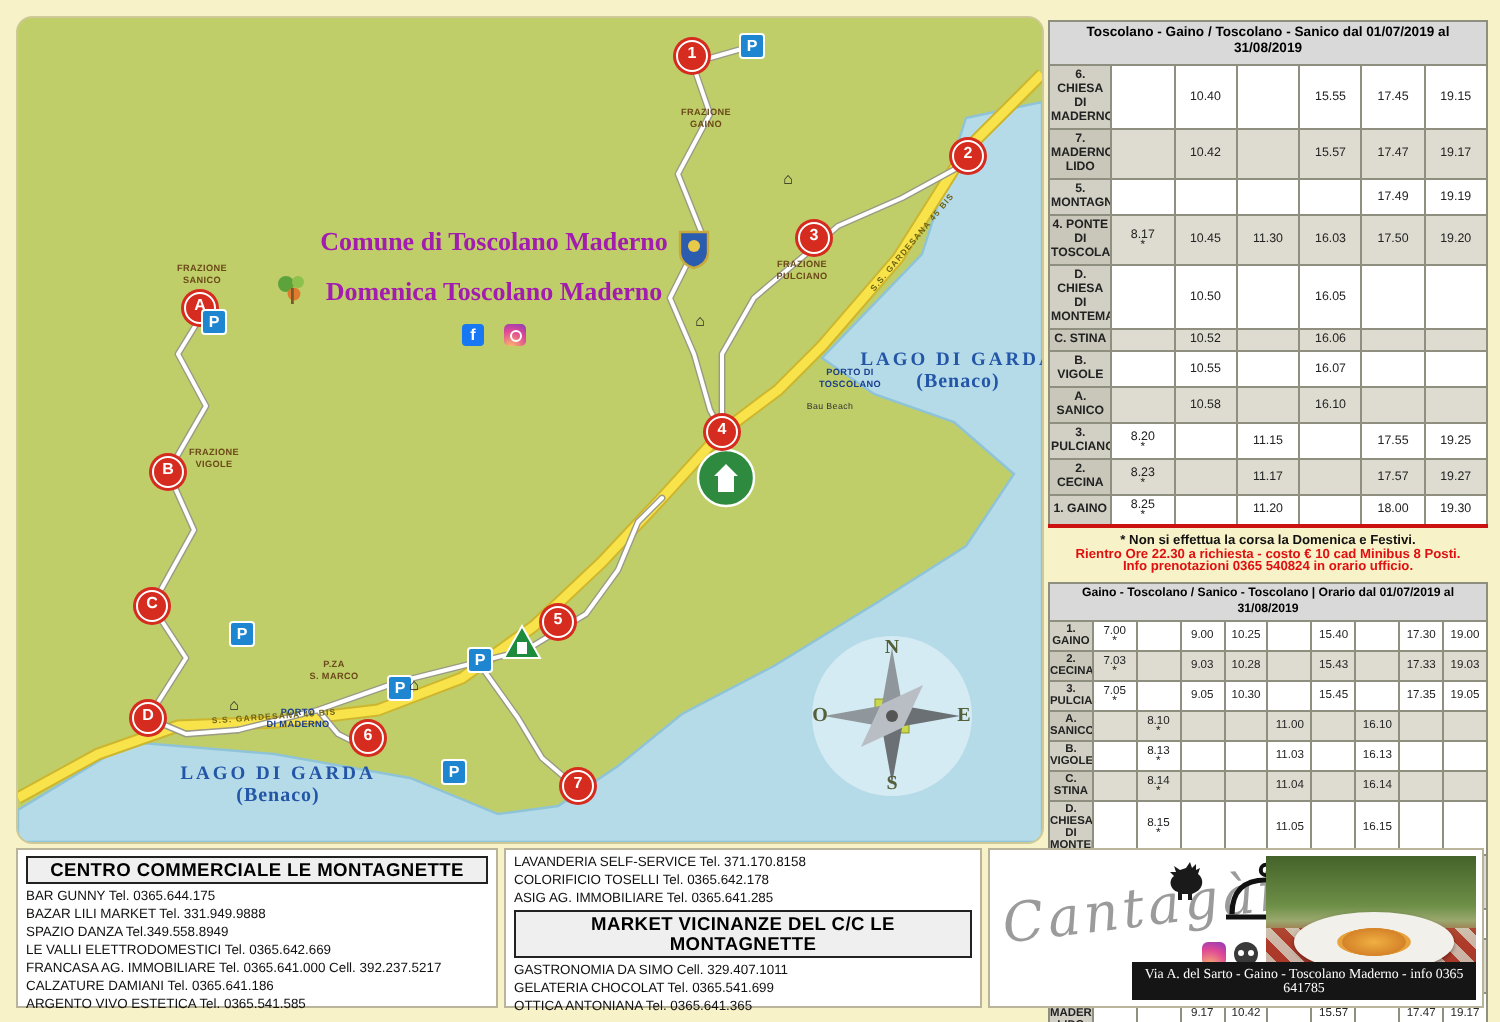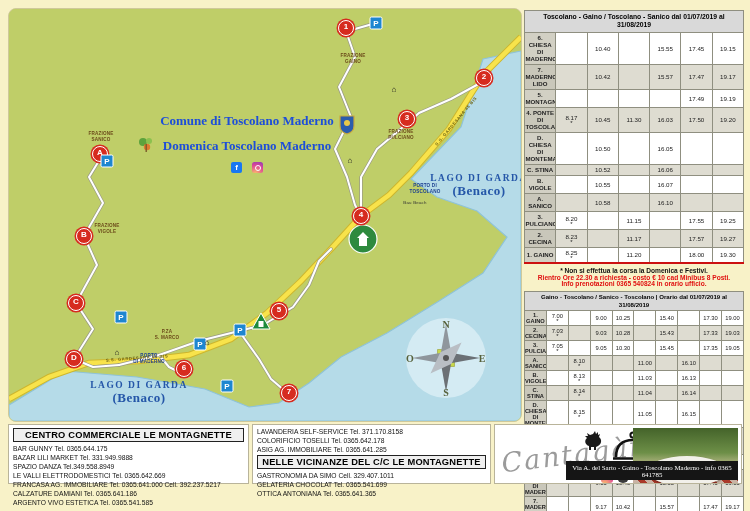--- a/index.html
+++ b/index.html
@@ -16,26 +16,26 @@
       border:1.5px solid #fff;box-shadow:0 0 0 1.5px #d62b1f;}
   .mk-p{width:11px;height:11px;background:#1e86d0;color:#fff;border:1px solid #fff;
       border-radius:2px;font-size:8px;font-weight:bold;line-height:11px;text-align:center;}
   .map-label{font-size:4.6px;font-weight:bold;color:#6b4a1a;text-align:center;
       white-space:pre-line;letter-spacing:.2px;line-height:1.25;}
   .map-label.port{color:#1b3f8f;}
   .map-label.beach{color:#333;font-weight:normal;font-size:4.4px;}
   .lake-label{text-align:center;color:#2456a8;font-family:"Liberation Serif",serif;
       font-weight:bold;white-space:nowrap;}
   .lake-label .l1{font-size:9.5px;letter-spacing:1.5px;}
-  .lake-label .l2{font-size:13px;letter-spacing:.5px;}
+  .lake-label .l2{font-size:10px;letter-spacing:.5px;}
   .road-label{font-size:4.2px;color:#6e6414;font-weight:bold;white-space:nowrap;
       letter-spacing:.6px;}
   .church{font-size:8px;color:#1a1a1a;line-height:8px;}
   .title-block{position:absolute;left:118px;top:100px;width:240px;text-align:center;}
-  .title-line{font-family:"Liberation Serif",serif;font-weight:bold;color:#1d4ed8;
+  .title-line{font-family:"Liberation Serif",serif;font-weight:bold;color:#a21caf;
       font-size:13px;line-height:1.9;}
   .social-row{display:flex;gap:10px;justify-content:center;margin-top:4px;}
   .soc{width:11px;height:11px;border-radius:2.5px;color:#fff;font-size:8px;font-weight:bold;
       line-height:11px;text-align:center;}
   .soc.fb{background:#1877f2;border-radius:2px;}
   .soc.ig{background:radial-gradient(circle at 30% 110%,#fdc468,#df4996 60%,#8a3ab9);position:relative;}
   .soc.ig::after{content:"";position:absolute;left:2.5px;top:2.5px;width:4.5px;height:4.5px;
       border:1px solid #fff;border-radius:50%;}
   .coat{position:absolute;}
   .compass-letter{font-family:"Liberation Serif",serif;font-size:10px;color:#55603a;font-weight:bold;}
@@ -58,21 +58,21 @@
   #tt2 td{padding:1px 0;}
   #tt2 td.time{font-size:5.8px;}
   #tt2 td.stop{font-size:5.7px;}
   #tt2 .tt-title{font-size:6.1px;}
   .note{font-size:6.6px;font-weight:bold;text-align:center;margin-top:3px;color:#111;}
   .notice{font-size:6.6px;font-weight:bold;text-align:center;color:#e01010;line-height:1.1;}
   .notice.l2{margin-top:-1px;}
   #tt2wrap{margin-top:4px;}
 
   
-  .box{position:absolute;top:424px;height:60px;background:#fff;border:1px solid #b9b49a;
+  .box{position:absolute;top:424px;height:80px;background:#fff;border:1px solid #b9b49a;
       padding:2px 4px;box-sizing:border-box;}
   #box1{left:8px;width:241px;}
   #box2{left:252px;width:239px;}
   #box3{left:494px;width:248px;padding:0;}
   .box-header{border:1px solid #222;background:#efefef;font-weight:bold;font-size:9.3px;
       text-align:center;padding:1px 0;margin:1px 0 2px 0;letter-spacing:.2px;}
   .biz{font-size:6.7px;line-height:9px;color:#111;white-space:nowrap;overflow:hidden;}
 
   
   #box3{position:absolute;overflow:hidden;}
@@ -536,21 +536,21 @@
       <div class="biz">ARGENTO VIVO ESTETICA Tel. 0365.541.585</div>
     </div>
 </div>
 
 <div class="box" id="box2">
   <div id="list2pre">
       <div class="biz">LAVANDERIA SELF-SERVICE Tel. 371.170.8158</div>
       <div class="biz">COLORIFICIO TOSELLI Tel. 0365.642.178</div>
       <div class="biz">ASIG AG. IMMOBILIARE Tel. 0365.641.285</div>
     </div>
-  <div class="box-header">NELLE VICINANZE DEL C/C LE MONTAGNETTE</div>
+  <div class="box-header">MARKET VICINANZE DEL C/C LE MONTAGNETTE</div>
   <div id="list2">
       <div class="biz">GASTRONOMIA DA SIMO Cell. 329.407.1011</div>
       <div class="biz">GELATERIA CHOCOLAT Tel. 0365.541.699</div>
       <div class="biz">OTTICA ANTONIANA Tel. 0365.641.365</div>
     </div>
 </div>
 
 <div class="box" id="box3">
   <div class="brand">Cantagài</div>
   <svg class="rooster" width="22" height="24" viewBox="0 0 22 24">

